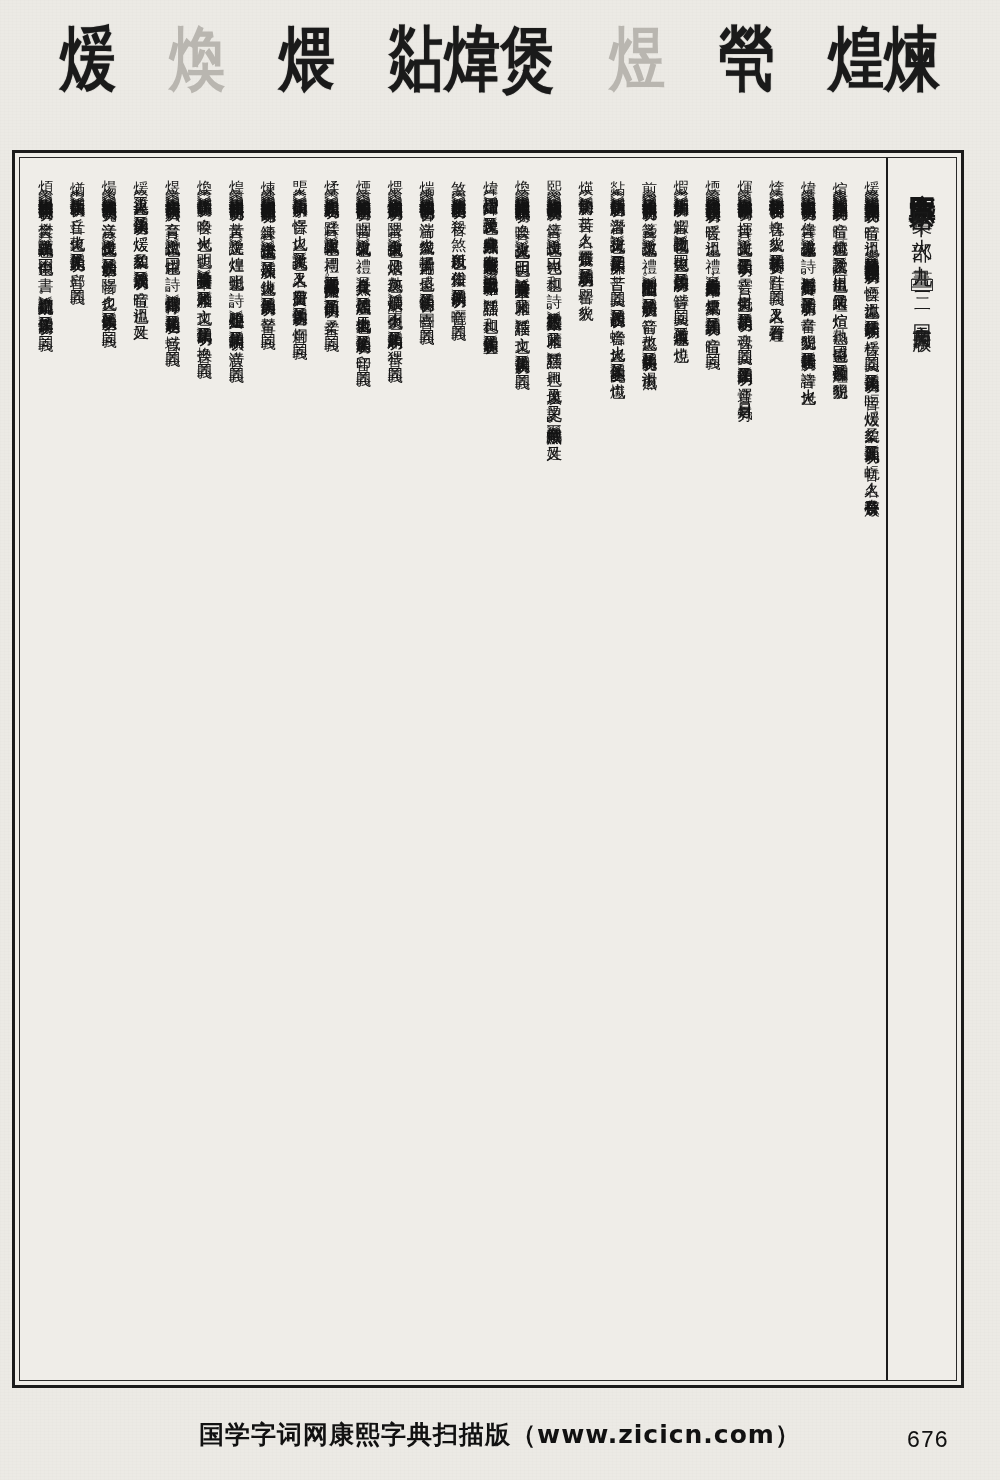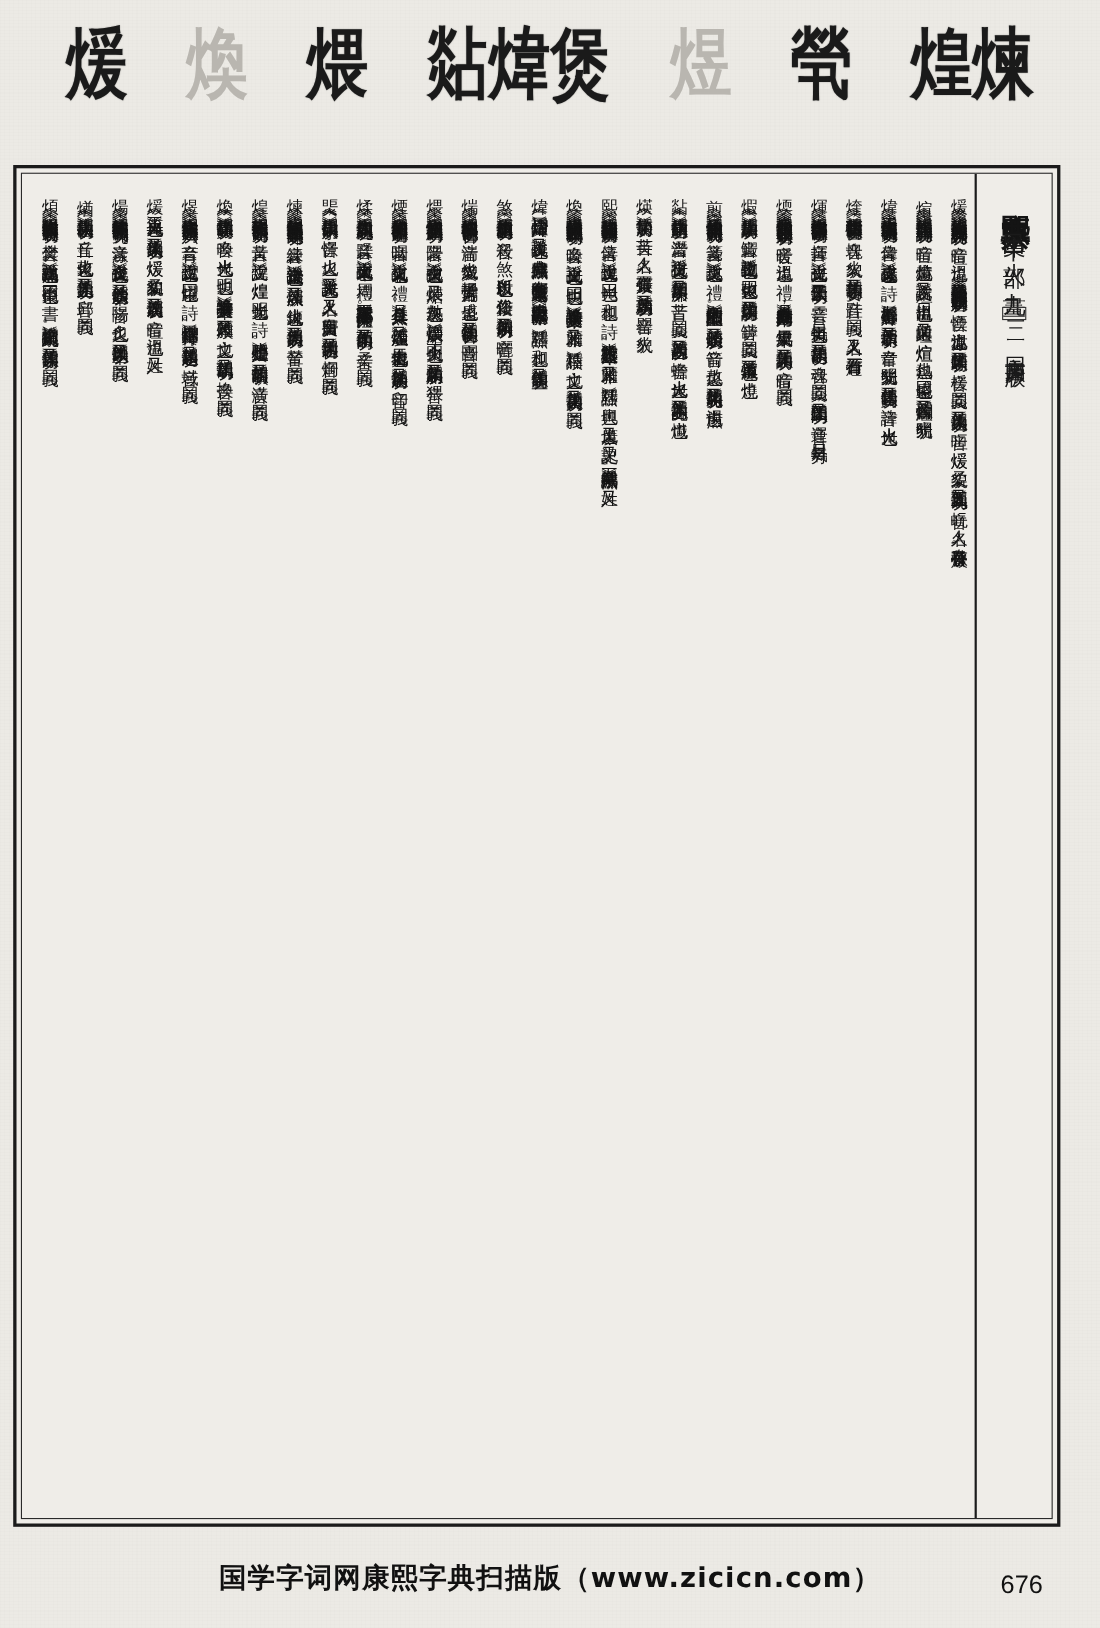--- a/index.html
+++ b/index.html
@@ -170,21 +170,21 @@
     color: #111;
     font-family: "DejaVu Sans", sans-serif;
     letter-spacing: 1px;
   }
   .footer .pageno {
     position: absolute;
     right: 52px;
     bottom: 26px;
     font-size: 23px;
     color: #111;
-    font-family: Liberation Sans, sans-serif;
+    font-family: Liberation Mono, monospace;
   }
 </style>
 </head>
 <body>
 
 <div class="page">
 
   <div class="seal-banner">
     <span class="seal-glyph">煖</span>
     <span class="seal-glyph faint">煥</span>

